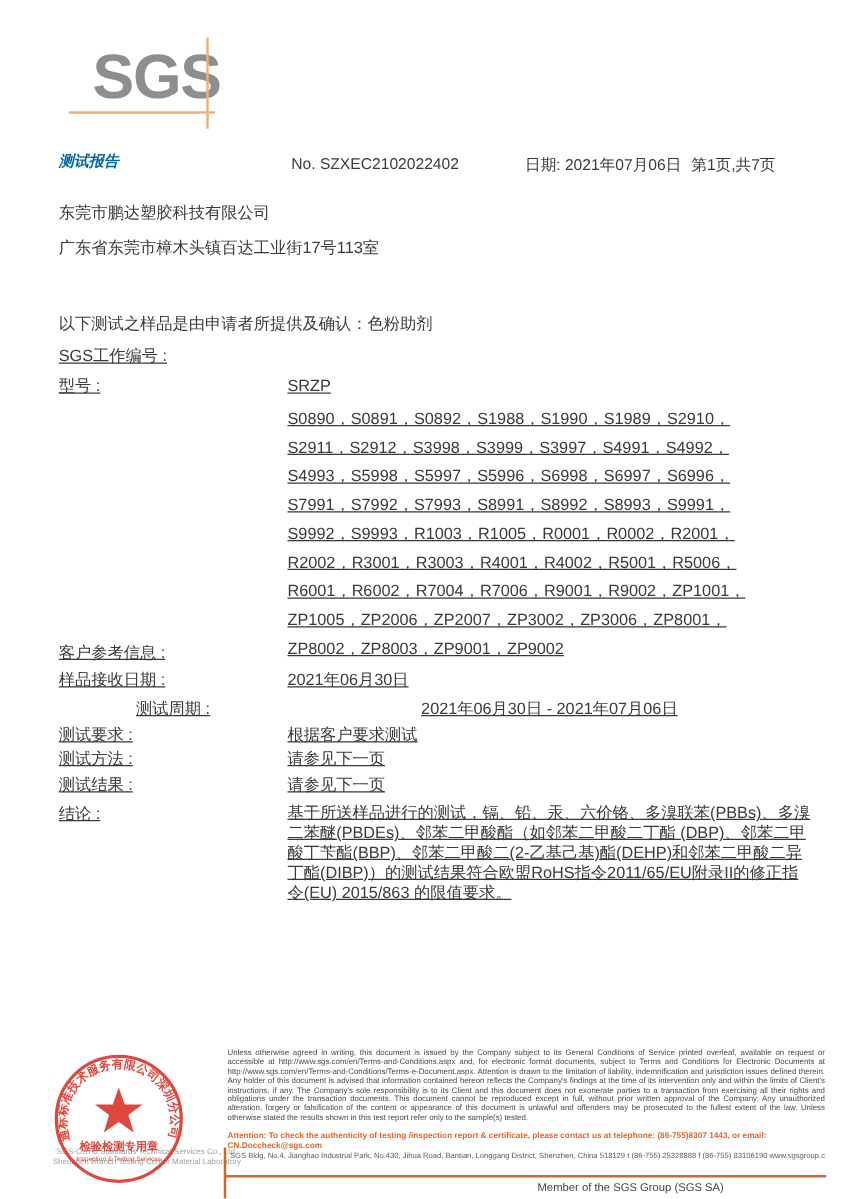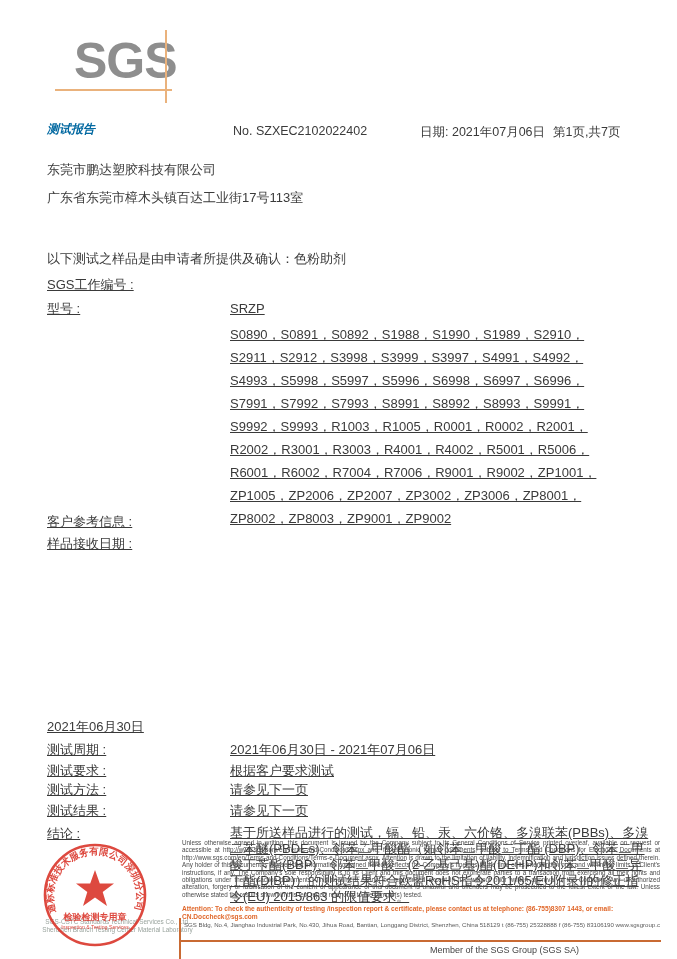--- a/index.html
+++ b/index.html
@@ -27,22 +27,22 @@
   .sample-statement { position:absolute; left:47px; top:250px; font-size:13px; }
   
   .fields { position:absolute; left:47px; top:276px; width:602px;text-decoration:underline; }
   .frow { display:flex; font-size:13px; line-height:17px; }
   .flabel { width:183px; flex:0 0 183px; }
   .fvalue { flex:1; white-space:pre-line; }
   .frow:nth-child(1) { margin-bottom:7px; }
   .frow:nth-child(2) { margin-bottom:6px; }
   .frow:nth-child(3) .fvalue { line-height:23px; }
   .frow:nth-child(3) { margin-bottom:5px;align-items:flex-end; }
-  .frow:nth-child(4) { margin-bottom:6px;flex-direction:column; }
-  .frow:nth-child(5) { margin-bottom:4px; }
+  .frow:nth-child(4) { margin-bottom:6px; }
+  .frow:nth-child(5) { margin-bottom:4px;text-align:center; }
   .frow:nth-child(6) { margin-bottom:2px; }
   .frow:nth-child(7) { margin-bottom:4px; }
   .frow:nth-child(8) { margin-bottom:6px; }
   .frow:nth-child(9) .fvalue { line-height:16px; }
   
   .legal-text {
     position:absolute; left:182px; top:839px; width:478px;
     font-size:6.3px; line-height:7.4px; color:#4a4a4a; text-align:justify;
   }
   .attention-text {

